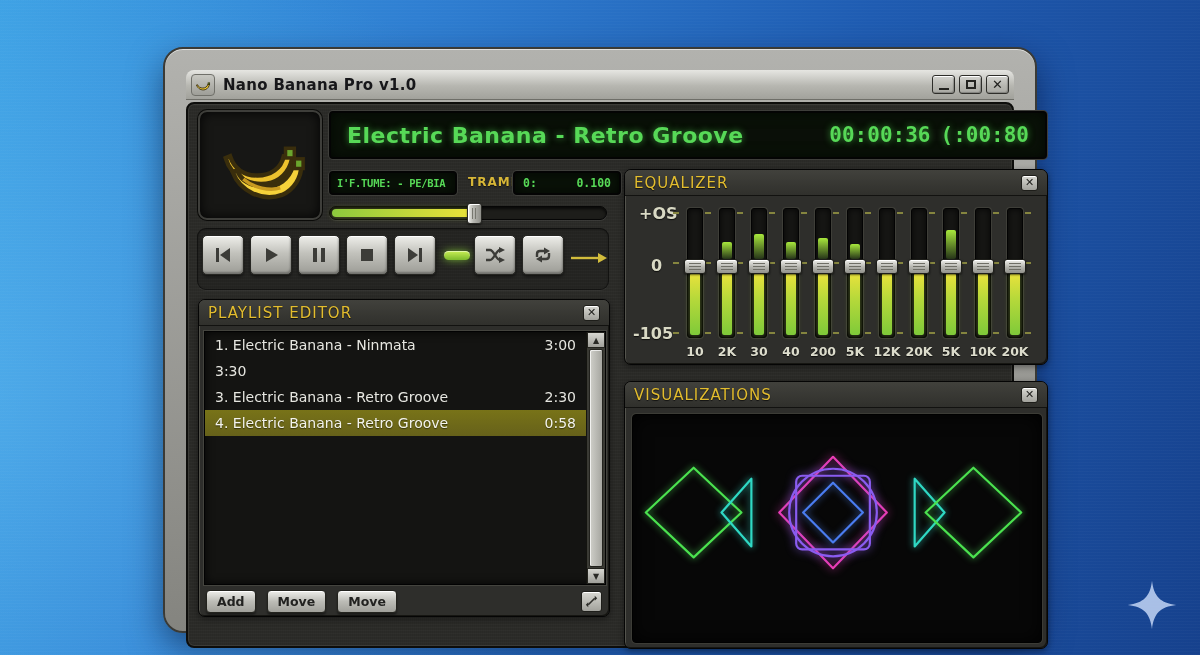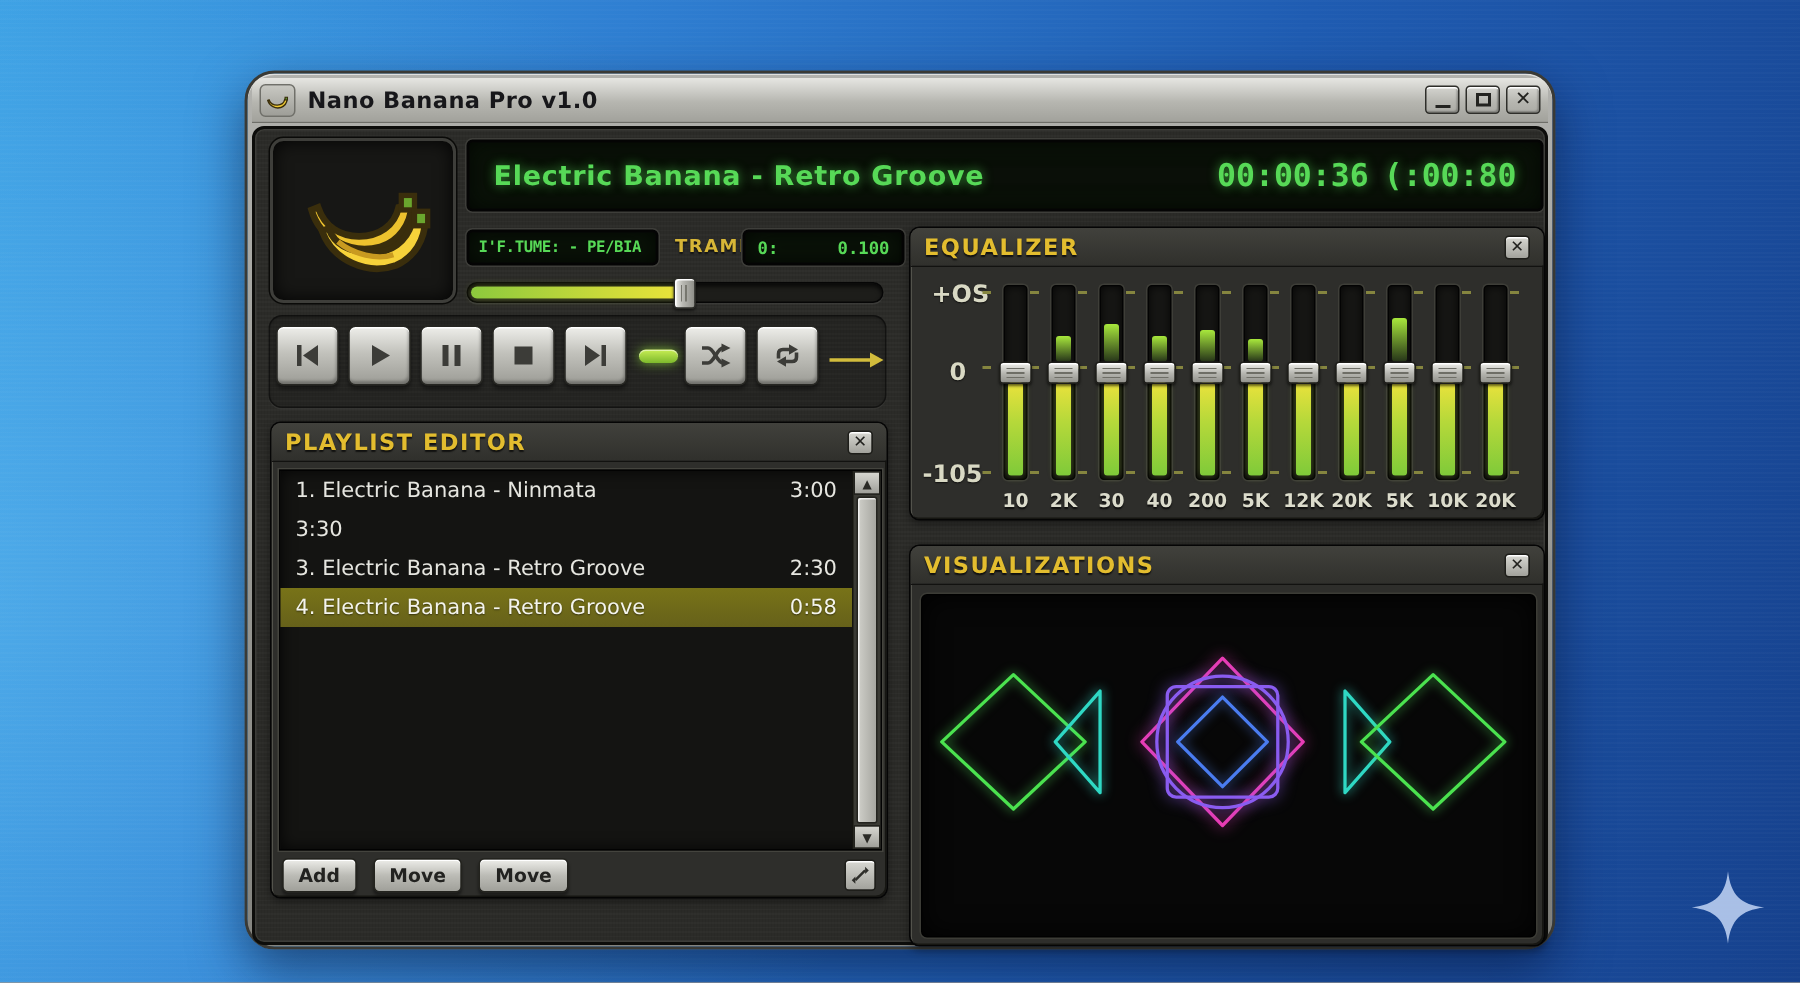--- a/index.html
+++ b/index.html
@@ -14,21 +14,21 @@
   }
   .desktop::after{
     content:""; position:absolute; inset:0; pointer-events:none;
     background:repeating-linear-gradient(0deg, rgba(255,255,255,.02) 0 1px, transparent 1px 3px);
   }
 
   
   .window {
     position:absolute; left:163px; top:47px; width:874px; height:586px;
     background:linear-gradient(180deg,#b2b2ae,#84847f);
-    border:2px solid #3a3a36; border-radius:20px; padding:3px;
+    border:2px solid #3a3a36; border-radius:20px; padding:21px;
     box-shadow:0 14px 34px rgba(0,10,40,.5), inset 0 1px 0 rgba(255,255,255,.6);
     z-index:2;
   }
   .titlebar {
     height:30px; display:flex; align-items:center; gap:8px; padding:0 5px;
     background:linear-gradient(180deg,#e6e6e2,#b6b6b0 55%,#a2a29c);
     border-radius:8px 8px 0 0; border-bottom:1px solid #6e6e68;
   }
   .title-icon-box{ width:24px; height:22px; background:linear-gradient(180deg,#c8c8c2,#9e9e98);
     border:1px solid #70706a; border-radius:4px; display:flex; align-items:center; justify-content:center; }
@@ -66,21 +66,21 @@
   
   .lcd{
     background:#0a0f08; border:2px solid #040404; border-radius:4px;
     box-shadow:0 0 0 1px #3e3e3a, inset 0 0 14px rgba(0,0,0,.85), inset 0 0 22px rgba(70,230,70,.06);
     color:#57d957;
   }
   .main-lcd{
     position:absolute; left:141px; top:7px; width:718px; height:48px;
     display:flex; align-items:center; justify-content:space-between; padding:0 16px;
   }
-  .track-title{ font-size:18px; font-weight:bold; letter-spacing:.5px;
+  .track-title{ font-size:22px; font-weight:bold; letter-spacing:.5px;
     text-shadow:0 0 7px rgba(90,255,90,.55); }
   .time-group{ display:flex; gap:10px; font-family:"DejaVu Sans Mono", monospace;
     font-size:21px; font-weight:bold; text-shadow:0 0 7px rgba(90,255,90,.55); }
 
   .mini-lcd-1{
     position:absolute; left:141px; top:67px; width:128px; height:24px;
     display:flex; align-items:center; padding:0 6px;
     font-size:10.5px; font-weight:bold; font-family:"DejaVu Sans Mono", monospace;
     white-space:nowrap; letter-spacing:-.3px;
   }
@@ -138,21 +138,21 @@
   .panel{
     position:absolute; background:#2e2e2b; border:1px solid #050505; border-radius:7px;
     box-shadow:inset 1px 1px 0 #53534c, inset -1px -1px 0 #161612, 0 2px 6px rgba(0,0,0,.4);
   }
   .panel-header{
     height:26px; display:flex; align-items:center; padding:0 9px;
     background:linear-gradient(180deg,#41413c,#30302c);
     border-bottom:1px solid #121210; border-radius:6px 6px 0 0;
   }
   .panel-title{
-    font-size:15px; font-weight:bold; color:#e3bd2f; letter-spacing:1px;
+    font-size:15px; font-weight:normal; color:#e3bd2f; letter-spacing:1px;
     text-shadow:0 1px 1px rgba(0,0,0,.7);
   }
   .panel-close{
     margin-left:auto; width:17px; height:16px; cursor:pointer;
     background:linear-gradient(180deg,#d8d8d2,#a2a29c);
     border:1px solid #1e1e1a; border-radius:3px;
     display:flex; align-items:center; justify-content:center;
     font-size:11px; font-weight:bold; color:#232320; line-height:1;
     box-shadow:inset 0 1px 0 #fff;
   }

